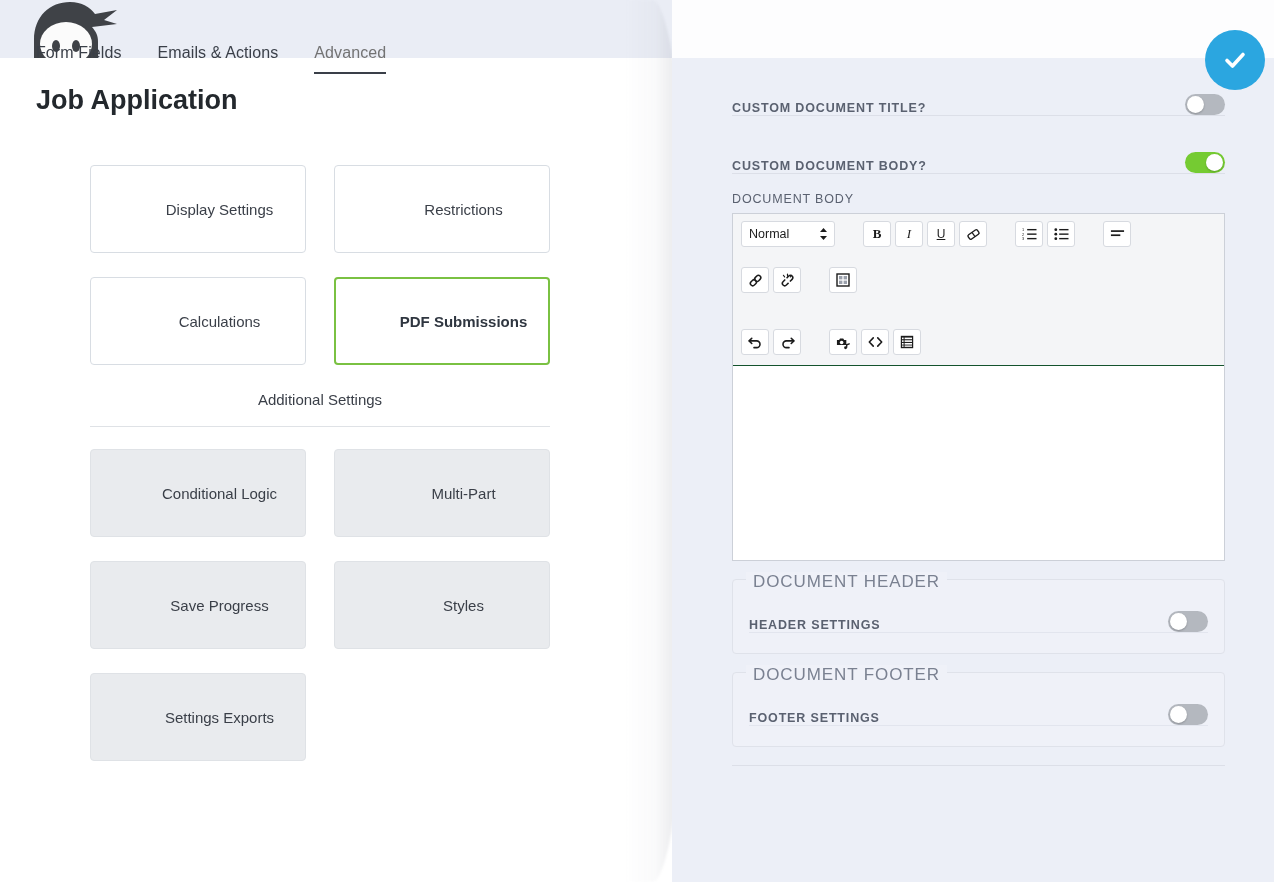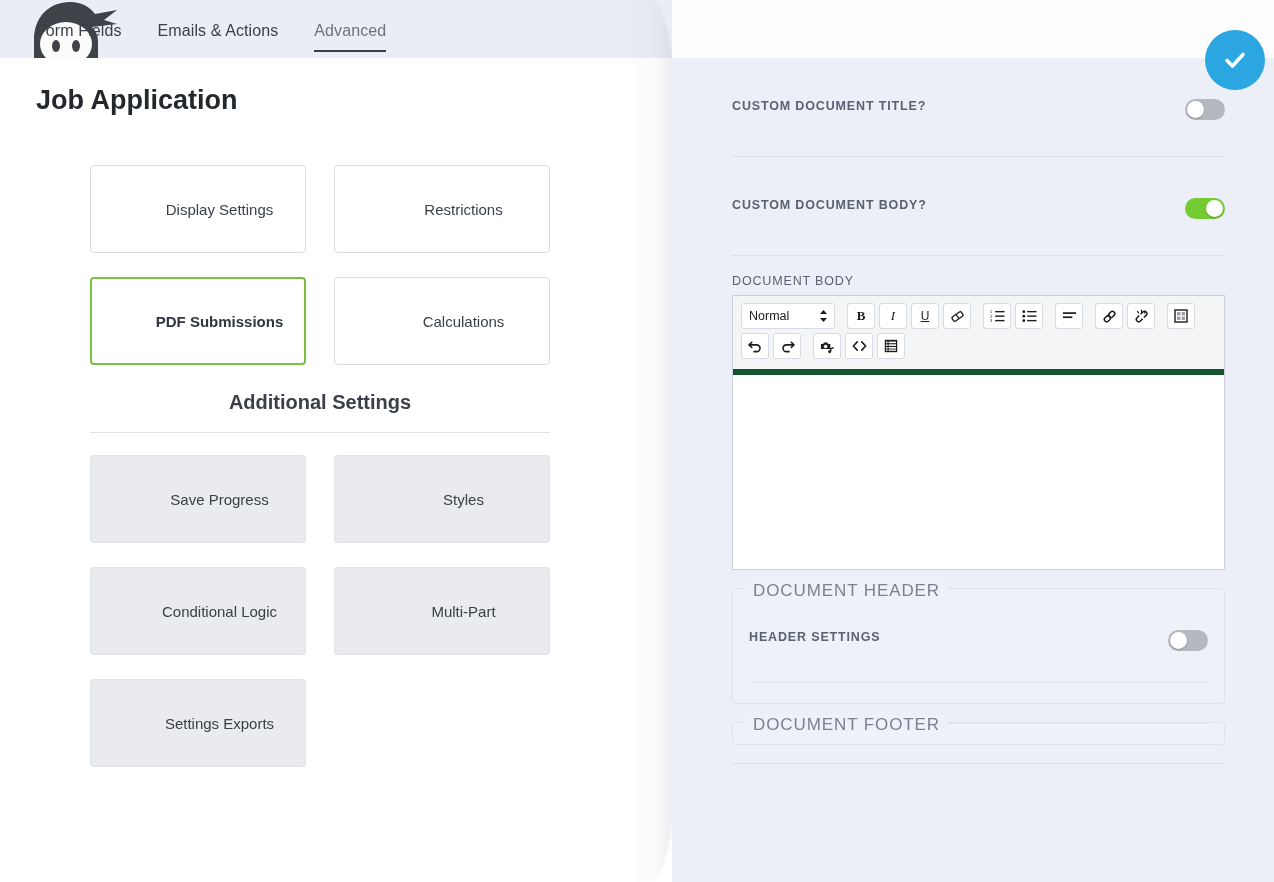--- a/index.html
+++ b/index.html
@@ -19,21 +19,21 @@
   .ninja-logo {
     position: absolute; left: 20px; top: -6px; width: 108px; height: 70px;
     overflow: hidden;
   }
   .base-body {
     position: absolute; top: 58px; left: 0; width: 1274px; height: 824px;
     background: #ffffff;
   }
 
   .tabs {
-    position: absolute; top: 22px; left: 36px;
+    position: absolute; top: 44px; left: 36px;
     display: flex; gap: 0px; align-items: flex-end;
   }
   .tab {
     font-size: 16px; color: #3a3f48; padding: 0 0 10px 0; margin-right: 36px;
     cursor: pointer; border-bottom: 2px solid transparent; letter-spacing: 0.1px;
   }
   .tab.active { border-bottom: 2px solid #3a3f48; color: #737373; }
 
   .page-title {
     position: absolute; top: 85px; left: 36px;
@@ -53,21 +53,21 @@
   }
   .scard.selected {
     border: 2px solid #7ac142; font-weight: bold; color: #2f3640;
   }
   .scard.muted {
     background: #e9ebee; border: 1px solid #dfe2e6; color: #3a3f48;
   }
   .scard.empty { border: none; background: transparent; cursor: default; }
 
   .addl-title {
-    text-align: center; font-size: 20px; font-weight: bold; color: #3a3f48;
+    text-align: center; font-size: 15px; font-weight: normal; color: #3a3f48;
     margin-top: 26px;
   }
   .addl-rule {
     height: 1px; background: #dfe2e6; margin: 18px 0 22px 0;
   }
 
   
   .drawer-shadow {
     position: absolute; top: 0; left: 624px; width: 70px; height: 882px;
     background: linear-gradient(to right, rgba(0,0,0,0) 0%, rgba(120,125,140,0.04) 45%,
@@ -96,23 +96,22 @@
     display: flex; align-items: center; justify-content: center;
     z-index: 40;
   }
 
   .drawer-content {
     position: absolute; top: 58px; left: 0; width: 602px; height: 824px;
     padding: 0 49px 0 60px;
   }
 
   .field-row {
-    display: flex; align-items: flex-start; justify-content: space-between;
+    display: flex; align-items: flex-end; justify-content: space-between;
     height: 57px;
-    margin-top: 41px;
   }
   .field-label {
     font-size: 12.5px; font-weight: bold; letter-spacing: 0.85px;
     color: #5a6170; text-transform: uppercase;
   }
   .divider { height: 1px; background: #dcdfe8; }
 
   .toggle {
     width: 40px; height: 21px; border-radius: 11px; background: #b4b8bf;
     position: relative; cursor: pointer; flex: none;
@@ -127,23 +126,23 @@
 
   
   .editor-label {
     font-size: 12.5px; font-weight: normal; letter-spacing: 0.85px;
     color: #5a6170; text-transform: uppercase; margin: 18px 0 7px 0;
   }
   .editor {
     background: #fff; border: 1px solid #ccd0d8;
   }
   .toolbar {
-    background: #f4f5f7; border-bottom: 6px solid #14532d;
+    background: #f4f5f7; border-bottom: 1px solid #14532d;
     padding: 7px 8px 6px 8px;
-    display: flex; flex-wrap: wrap; gap: 0px; align-items: center;
+    display: flex; flex-wrap: wrap; gap: 16px; align-items: center;
   }
   .tb-group { display: flex; align-items: center; margin-right: 12px; margin-bottom: 4px; }
   .tb-btn {
     width: 28px; height: 26px; background: #fff; border: 1px solid #d7dae0;
     border-radius: 3px; margin-right: 4px; cursor: pointer;
     display: flex; align-items: center; justify-content: center;
     font-size: 13px; color: #1c1c1c;
   }
   .tb-btn:last-child { margin-right: 0; }
   .tb-select {
@@ -197,34 +196,34 @@
   </div>
 
   <div class="page-title">Job Application</div>
 
   <div class="settings-grid">
     <div class="srow">
       <div class="scard">Display Settings</div>
       <div class="scard">Restrictions</div>
     </div>
     <div class="srow">
+      <div class="scard">Calculations</div>
       <div class="scard selected">PDF Submissions</div>
-      <div class="scard">Calculations</div>
     </div>
 
     <div class="addl-title">Additional Settings</div>
     <div class="addl-rule"></div>
 
+    <div class="srow">
+      <div class="scard muted">Conditional Logic</div>
+      <div class="scard muted">Multi-Part</div>
+    </div>
     <div class="srow">
       <div class="scard muted">Save Progress</div>
       <div class="scard muted">Styles</div>
-    </div>
-    <div class="srow">
-      <div class="scard muted">Conditional Logic</div>
-      <div class="scard muted">Multi-Part</div>
     </div>
     <div class="srow">
       <div class="scard muted">Settings Exports</div>
       <div class="scard empty"></div>
     </div>
   </div>
 
   <div class="drawer-shadow"></div>
 
   <div class="drawer">
@@ -416,20 +415,26 @@
           <div class="field-label">Header Settings</div>
           <div class="toggle">
             <div class="knob"></div>
           </div>
         </div>
         <div class="divider"></div>
       </div>
 
       <div class="fset">
         <div class="fset-legend">Document Footer</div>
+        <div class="field-row">
+          <div class="field-label">Footer Settings</div>
+          <div class="toggle">
+            <div class="knob"></div>
+          </div>
+        </div>
         <div class="divider"></div>
       </div>
 
       <div class="vs-18"></div>
 
       <div class="divider"></div>
 
     </div>
   </div>
 

